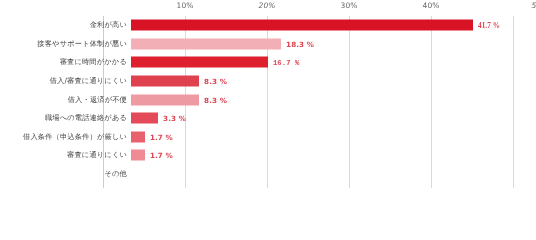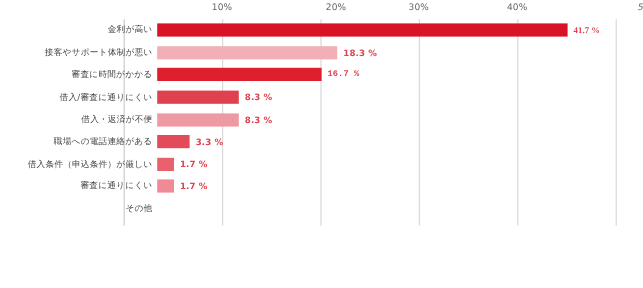--- a/index.html
+++ b/index.html
@@ -108,21 +108,21 @@
     letter-spacing: 0.1px;
   }
 </style>
 </head>
 <body>
 
 <div id="chart-root">
 
   <div class="axis-top" id="axis-top">
       <div class="axis-tick-label" style="left: 185px;">10%</div>
-      <div class="axis-tick-label" style="left: 280px;">20%</div>
+      <div class="axis-tick-label" style="left: 267px; font-style: italic;">20%</div>
       <div class="axis-tick-label" style="left: 349px;">30%</div>
       <div class="axis-tick-label" style="left: 431px;">40%</div>
       <div class="axis-tick-label" style="left: 540px; font-style: italic;">50%</div>
     </div>
 
   <div class="plot-area" id="plot-area">
       <div class="gridline" style="left: 82px;"></div>
       <div class="gridline" style="left: 164px;"></div>
       <div class="gridline" style="left: 246px;"></div>
       <div class="gridline" style="left: 328px;"></div>

